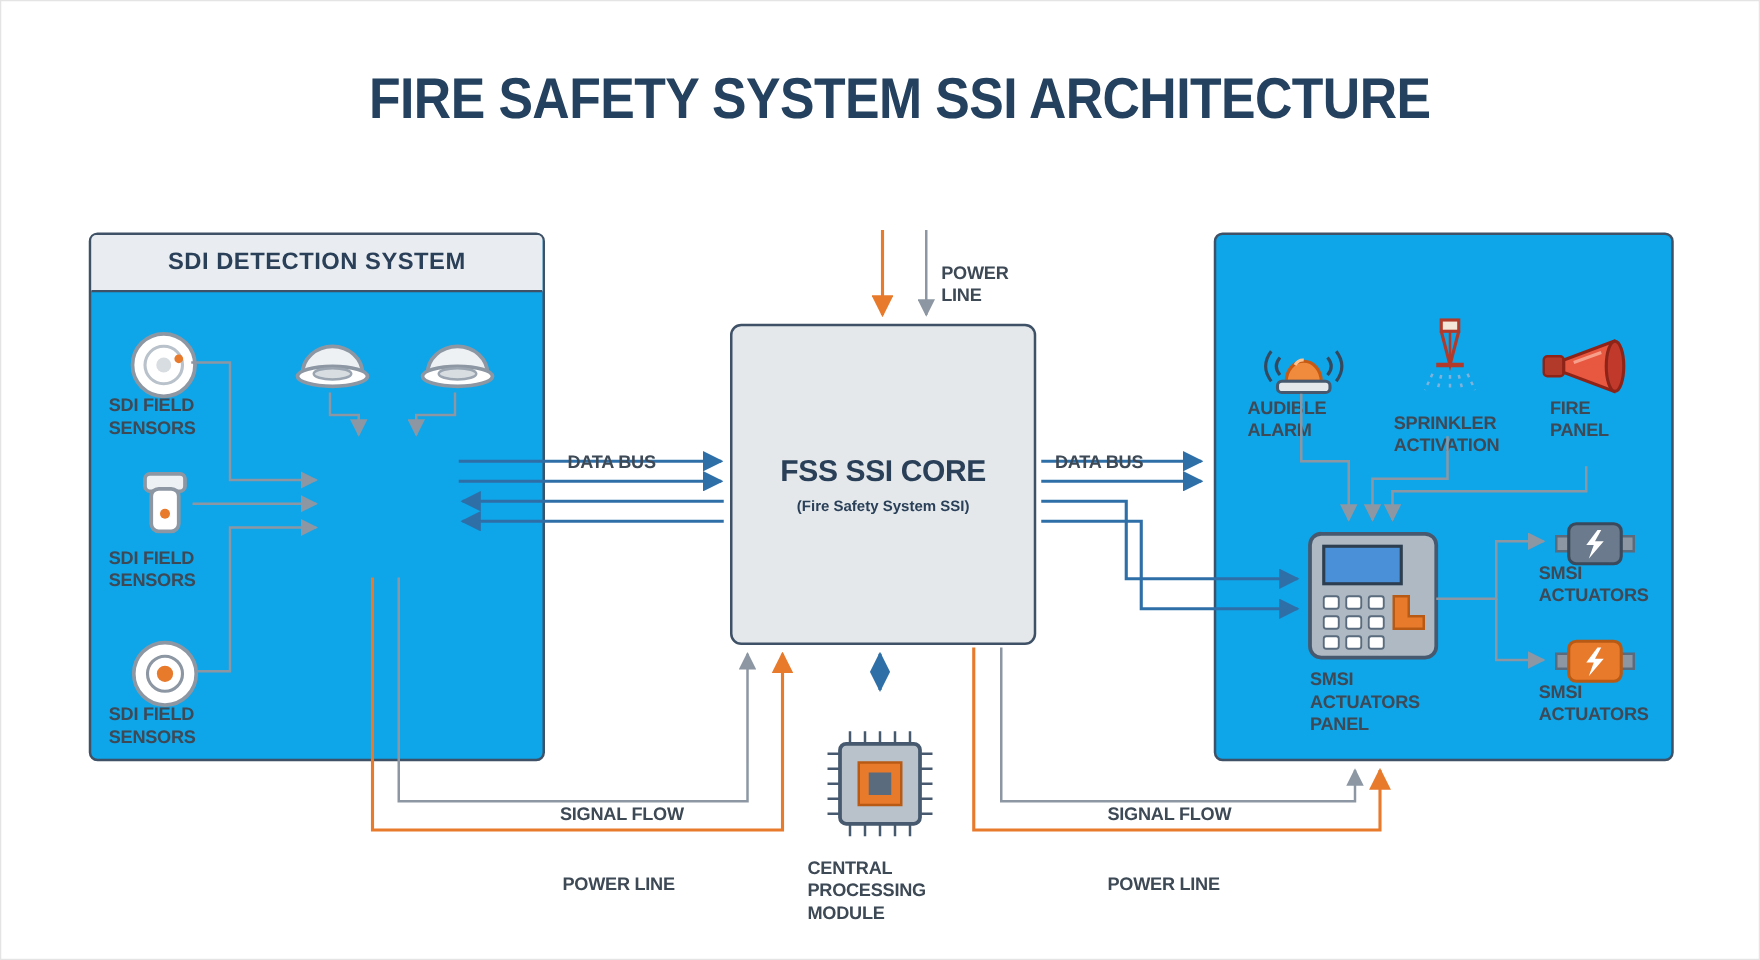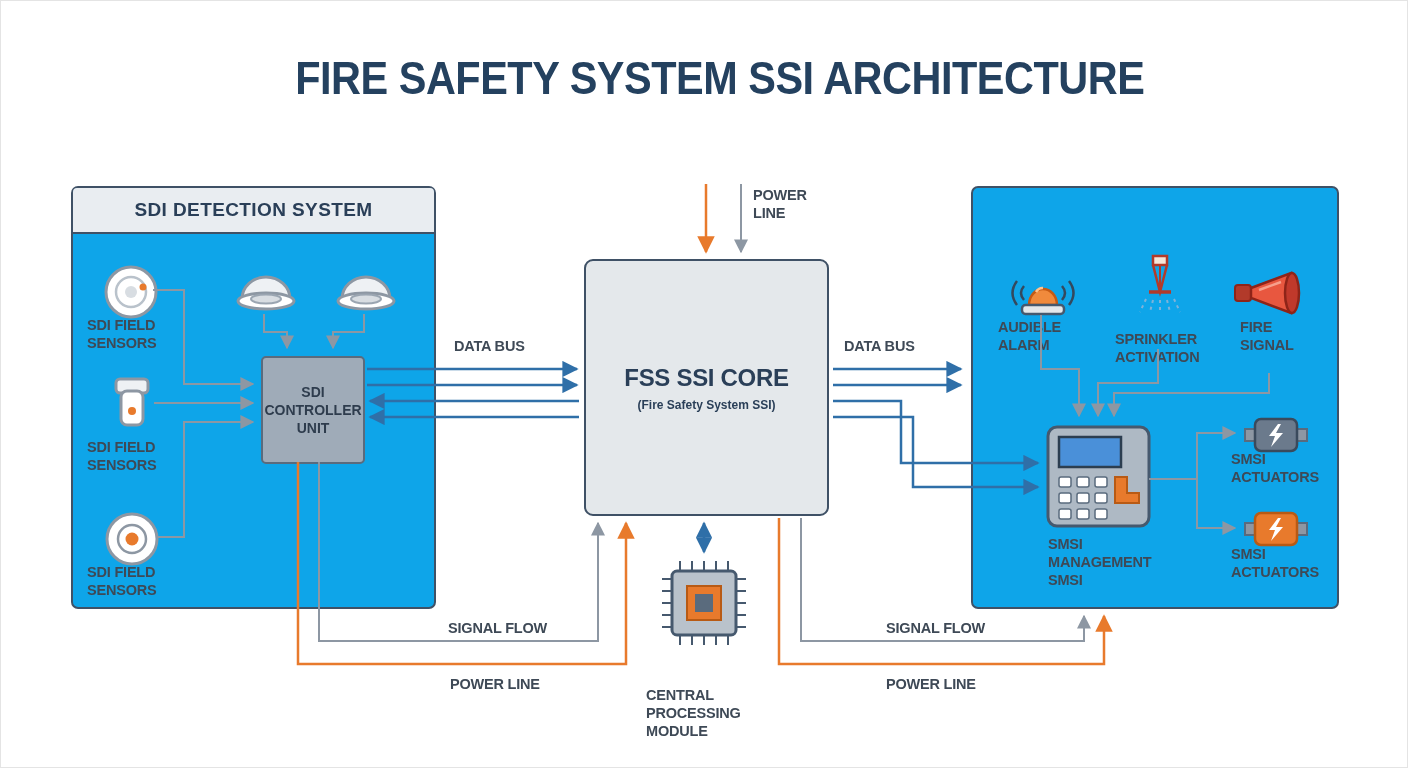--- a/index.html
+++ b/index.html
@@ -37,21 +37,21 @@
   }
   .core {
     position:absolute; left:583px; top:258px; width:245px; height:257px;
     background:#e4e8eb; border:2.5px solid #3f5166; border-radius:9px;
     display:flex; flex-direction:column; align-items:center; justify-content:center;
     text-align:center; gap:6px;
   }
   .core-title { font-size:24px; font-weight:bold; color:#2a3f58; letter-spacing:-0.3px; }
   .core-sub { font-size:12px; font-weight:600; color:#2a3f58; }
   .wires { position:absolute; left:0; top:0; z-index:5; pointer-events:none; }
-  .over { z-index:6; }
+  .over { z-index:6;margin-top:24px; }
 </style>
 </head>
 <body>
 
 <div class="canvas">
 
   <div class="title"><span>FIRE SAFETY SYSTEM SSI ARCHITECTURE</span></div>
 
   <div class="panel" style="left:70px; top:185px; width:365px; height:423px;">
     <div class="panel-header">SDI DETECTION SYSTEM</div>
@@ -75,21 +75,20 @@
     </div>
 
     <div class="icon" style="left:261px; top:76px;">
       <svg width="64" height="50" viewBox="0 0 64 50">
         <path d="M8 35 A24 22 0 0 1 56 35 Z" fill="#eef1f4" stroke="#8d97a3" stroke-width="3"></path>
         <ellipse cx="32" cy="37" rx="28" ry="8" fill="#ffffff" stroke="#8d97a3" stroke-width="3"></ellipse>
         <ellipse cx="32" cy="35" rx="15" ry="4.5" fill="#d8dde2" stroke="#9aa5b1" stroke-width="2"></ellipse>
       </svg>
     </div>
 
-    <div class="controller">SDI CONTROLLER UNIT</div>
 
     <div class="icon" style="left:39px; top:189px;">
       <svg width="40" height="56" viewBox="0 0 40 56">
         <rect x="4" y="2" width="32" height="14" rx="4" fill="#eef1f4" stroke="#8d97a3" stroke-width="3"></rect>
         <rect x="9" y="14" width="22" height="34" rx="6" fill="#ffffff" stroke="#8d97a3" stroke-width="3"></rect>
         <circle cx="20" cy="34" r="4" fill="#e87a2c"></circle>
       </svg>
     </div>
     <div class="lbl" style="left:14px; top:251px; width:90px;">SDI FIELD SENSORS</div>
 
@@ -164,41 +163,41 @@
     <div class="lbl" style="left:142px; top:143px; width:90px;">SPRINKLER ACTIVATION</div>
 
     <div class="icon" style="left:256px; top:75px;">
       <svg width="84" height="60" viewBox="0 0 84 60">
         <rect x="6" y="22" width="16" height="16" rx="3" fill="#b23a2a" stroke="#8e2418" stroke-width="2"></rect>
         <path d="M22 25 L62 10 L62 50 L22 35 Z" fill="#e8573f" stroke="#8e2418" stroke-width="2.5"></path>
         <ellipse cx="63" cy="30" rx="7" ry="20" fill="#c0392b" stroke="#8e2418" stroke-width="2.5"></ellipse>
         <path d="M30 27 L52 19" stroke="#f6a08c" stroke-width="2.5" fill="none"></path>
       </svg>
     </div>
-    <div class="lbl" style="left:267px; top:131px; width:66px;">FIRE SIGNAL</div>
+    <div class="lbl" style="left:267px; top:131px; width:66px;">FIRE PANEL</div>
 
     <div class="icon" style="left:73px; top:237px;">
       <svg width="105" height="103" viewBox="0 0 105 103">
         <rect x="2" y="2" width="101" height="99" rx="9" fill="#aeb9c4" stroke="#46596e" stroke-width="3"></rect>
         <rect x="13" y="12" width="62" height="30" fill="#4a90d9" stroke="#2c3e50" stroke-width="2.5"></rect>
         <g fill="#ffffff" stroke="#5a6b7d" stroke-width="1.5">
           <rect x="13" y="52" width="12" height="10" rx="2"></rect>
           <rect x="31" y="52" width="12" height="10" rx="2"></rect>
           <rect x="49" y="52" width="12" height="10" rx="2"></rect>
           <rect x="13" y="68" width="12" height="10" rx="2"></rect>
           <rect x="31" y="68" width="12" height="10" rx="2"></rect>
           <rect x="49" y="68" width="12" height="10" rx="2"></rect>
           <rect x="13" y="84" width="12" height="10" rx="2"></rect>
           <rect x="31" y="84" width="12" height="10" rx="2"></rect>
           <rect x="49" y="84" width="12" height="10" rx="2"></rect>
         </g>
         <path d="M69 78 V52 H81 V68 H93 V78 Z" fill="#e87a2c" stroke="#b85a14" stroke-width="2"></path>
       </svg>
     </div>
-    <div class="lbl" style="left:75px; top:348px; width:100px;">SMSI MANAGEMENT SMSI</div>
+    <div class="lbl" style="left:75px; top:348px; width:100px;">SMSI ACTUATORS PANEL</div>
 
     <div class="icon" style="left:270px; top:227px;">
       <svg width="66" height="40" viewBox="0 0 66 40">
         <rect x="2" y="14" width="12" height="12" fill="#8d97a3" stroke="#5a6b7d" stroke-width="2"></rect>
         <rect x="52" y="14" width="12" height="12" fill="#8d97a3" stroke="#5a6b7d" stroke-width="2"></rect>
         <rect x="12" y="4" width="42" height="32" rx="6" fill="#6b7a8c" stroke="#3a4a5c" stroke-width="2.5"></rect>
         <path d="M35 9 L26 21 H32 L28 32 L40 18 H33 L38 9 Z" fill="#ffffff"></path>
       </svg>
     </div>
     <div class="lbl" style="left:258px; top:263px; width:90px;">SMSI ACTUATORS</div>

